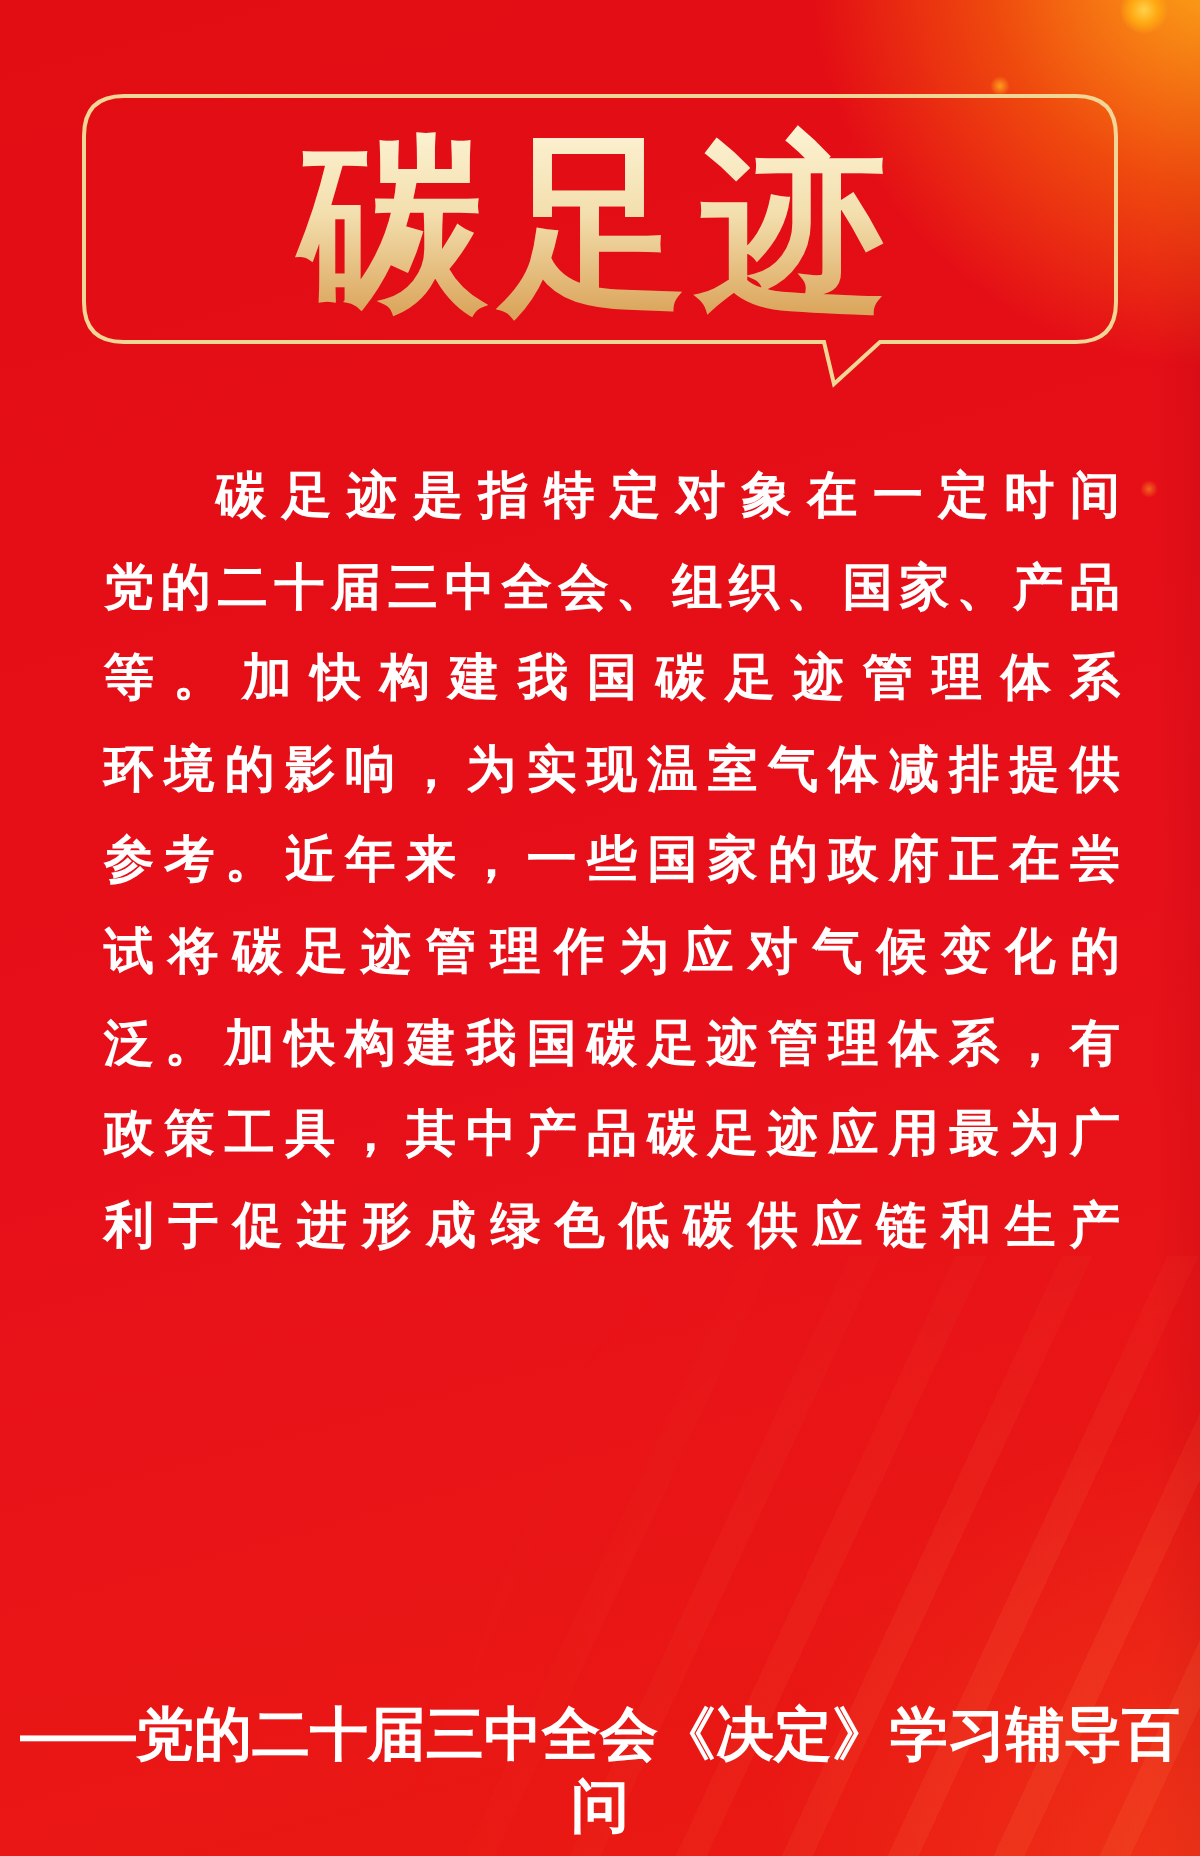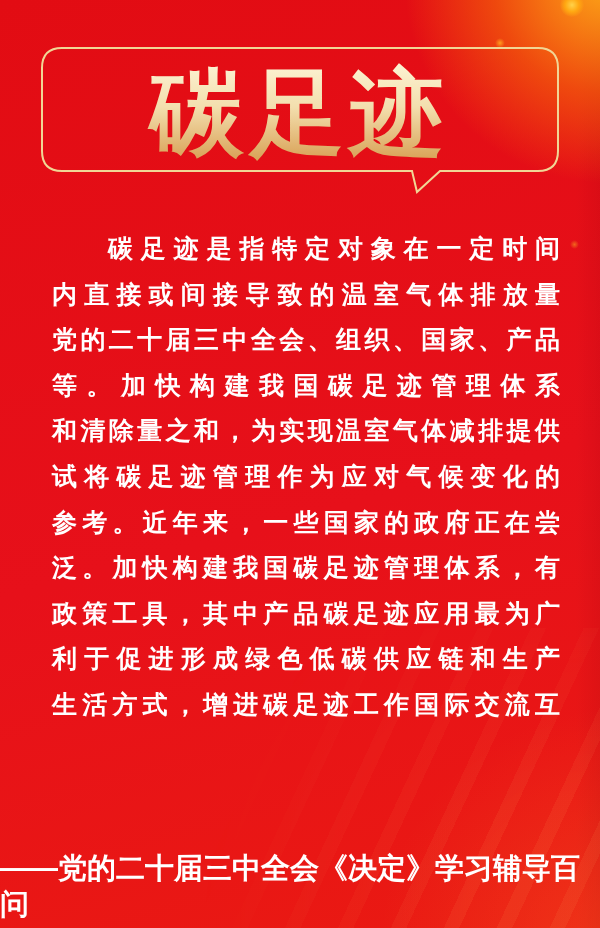--- a/index.html
+++ b/index.html
@@ -80,21 +80,21 @@
     margin-left: 56px;
   }
   .line.last {
     text-align-last: left;
   }
   .attribution {
     position: absolute;
     left: 0;
     top: 850px;
     width: 600px;
-    text-align: left;
+    text-align: center;
     color: #ffffff;
     font-weight: 700;
     font-size: 29px;
     line-height: 36px;
   }
 </style>
 </head>
 <body>
 
 <div class="poster">
@@ -111,27 +111,25 @@
         <stop offset="45%" stop-color="#f3dfae"></stop>
         <stop offset="100%" stop-color="#d79c4f"></stop>
       </linearGradient>
     </defs>
     <path d="M62 48 H538 Q558 48 558 68 V151 Q558 171 538 171 H440 L417 192 L412 171 H62 Q42 171 42 151 V68 Q42 48 62 48 Z" fill="none" stroke="#f1d695" stroke-width="2"></path>
     <text class="title-text" x="300" y="112" text-anchor="middle" dominant-baseline="central" fill="url(#titleGold)">碳足迹</text>
   </svg>
 
   <div class="body">
     <div class="line first">碳足迹是指特定对象在一定时间</div>
-    <div class="line">内直接或间接导致的温室气体排放量</div>
     <div class="line">党的二十届三中全会、组织、国家、产品</div>
     <div class="line">等。加快构建我国碳足迹管理体系</div>
-    <div class="line">和清除量之和，为实现温室气体减排提供</div>
+    <div class="line">环境的影响，为实现温室气体减排提供</div>
+    <div class="line">参考。近年来，一些国家的政府正在尝</div>
     <div class="line">试将碳足迹管理作为应对气候变化的</div>
-    <div class="line">参考。近年来，一些国家的政府正在尝</div>
     <div class="line">泛。加快构建我国碳足迹管理体系，有</div>
     <div class="line">政策工具，其中产品碳足迹应用最为广</div>
     <div class="line">利于促进形成绿色低碳供应链和生产</div>
-    <div class="line">生活方式，增进碳足迹工作国际交流互</div>
   </div>
 
   <div class="attribution">——党的二十届三中全会《决定》学习辅导百问</div>
 
 </div>
 
 </body></html>

